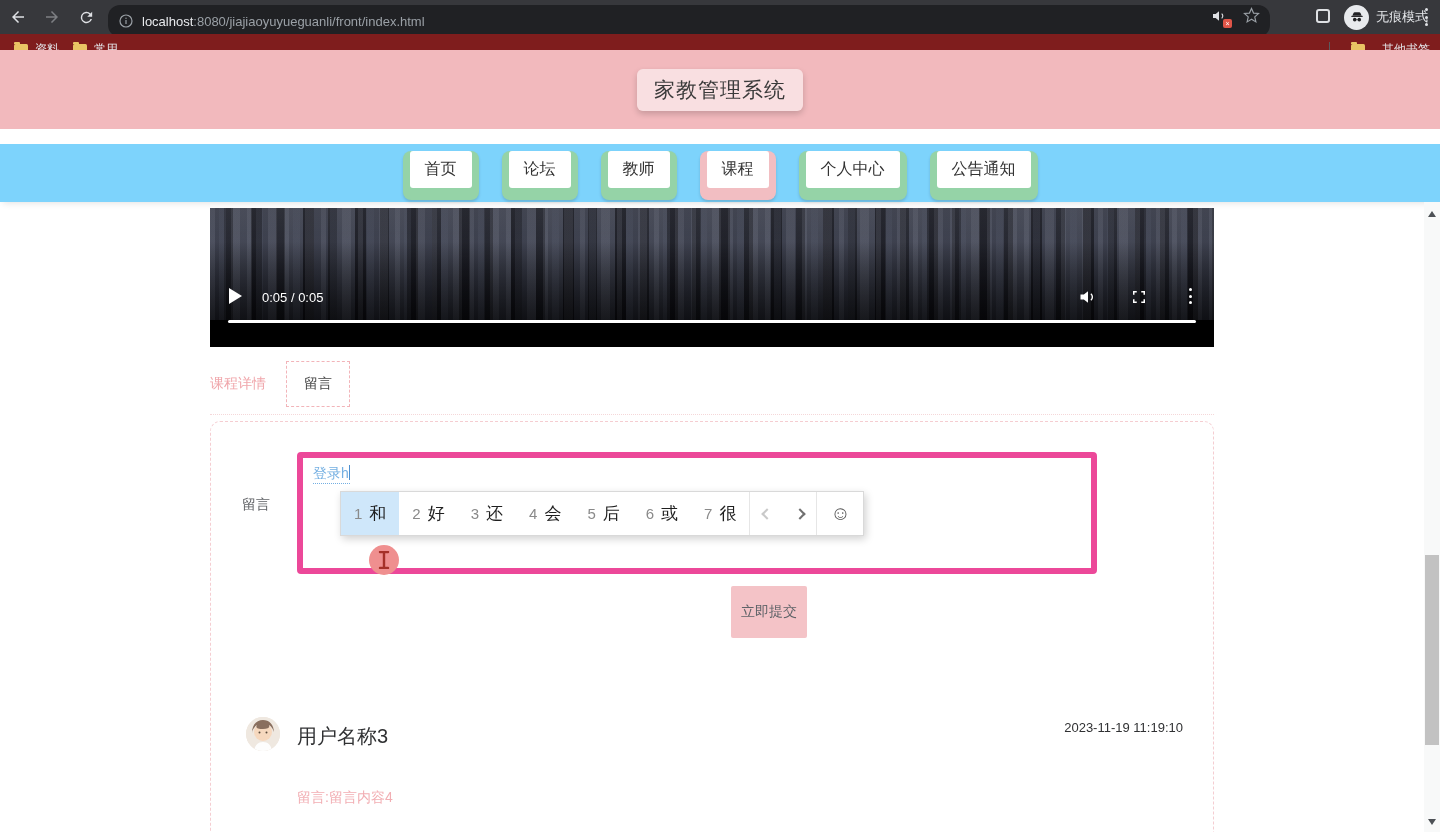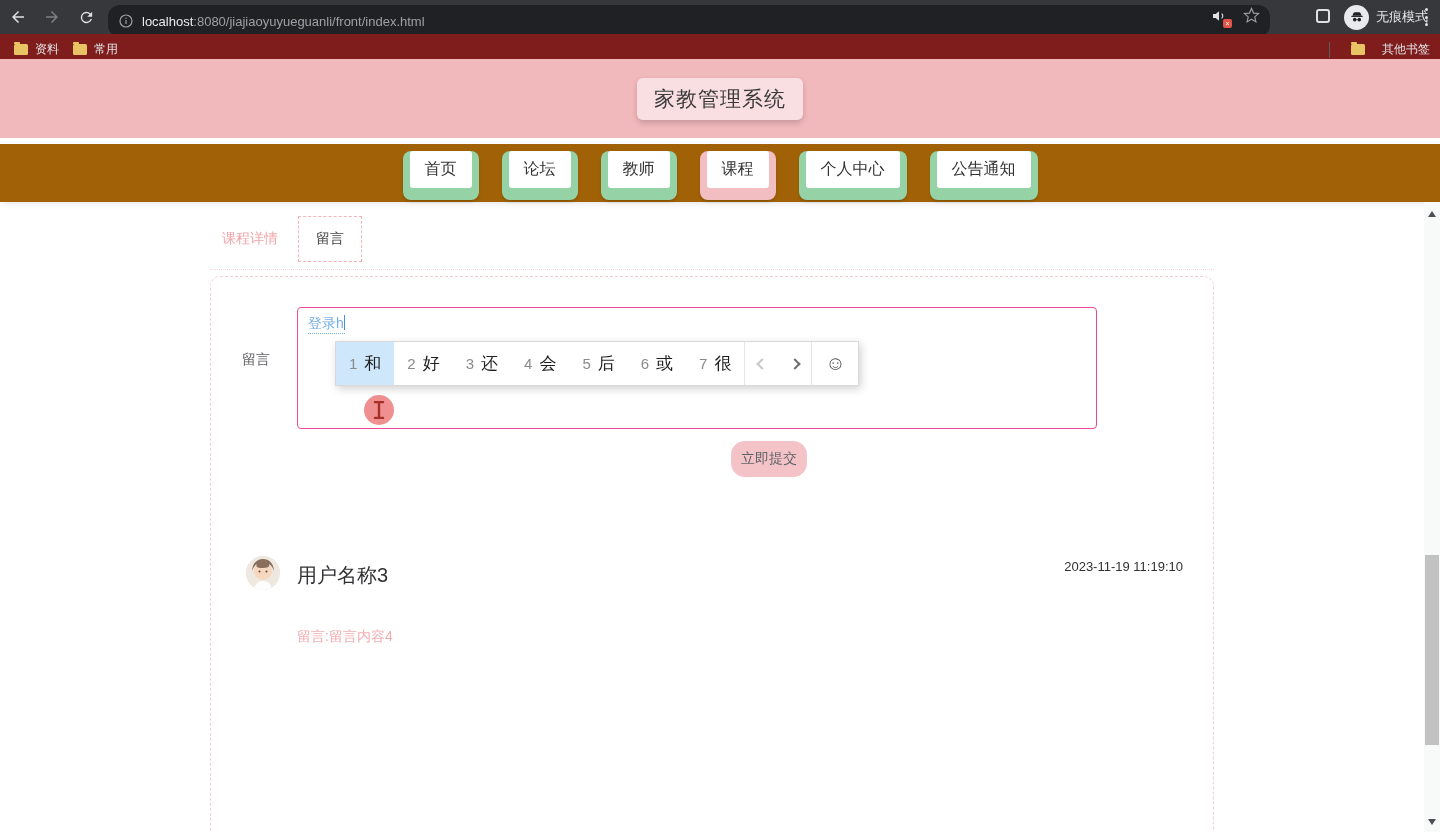--- a/index.html
+++ b/index.html
@@ -37,27 +37,27 @@
     background:#7f1d1d; display:flex; align-items:center; }
   .bm-item { display:flex; align-items:center; gap:7px; margin-left:14px; }
   .folder { width:14px; height:11px; background:#e9c464; border-radius:1.5px; position:relative; }
   .folder::before { content:""; position:absolute; left:0; top:-2px; width:6px; height:2px;
     background:#e9c464; border-radius:1px 1px 0 0; }
   .bm-label { color:#e2e3e6; font-size:12px; }
   .bm-right { position:absolute; right:10px; display:flex; align-items:center; gap:17px; }
   .bm-sep { width:1px; height:16px; background:#5a5b5f; margin-right:4px; }
 
   
-  .site-header { position:absolute; left:0; top:59px; width:1440px; height:79px;
+  .site-header { position:absolute; left:0; top:50px; width:1440px; height:79px;
     background:var(--header_pink,#f2b9bd); display:flex; align-items:center; justify-content:center; }
   .title-box { background:rgba(255,255,255,.55); border-radius:6px; padding:7px 17px;
     box-shadow:0 3px 6px rgba(0,0,0,.18); font-size:21px; color:#3a3a3a; letter-spacing:1px; }
 
   
-  .nav-bar { position:absolute; left:0; top:144px; width:1440px; height:58px; background:#a16207;
+  .nav-bar { position:absolute; left:0; top:144px; width:1440px; height:58px; background:#7dd3fc;
     display:flex; align-items:flex-start; justify-content:center; gap:23px; padding-top:7px;
     box-shadow:0 4px 7px -3px rgba(0,0,0,.12); }
   .nav-btn { border-radius:8px; padding:0 7px 12px 7px; background:var(--nav_green,#95d3a7);
     box-shadow:0 2px 3px rgba(0,0,0,.15); cursor:pointer; }
   .nav-btn.pink { background:var(--active_pink,#f2bec2); }
   .nav-inner { display:block; background:#fff; border-radius:3px; padding:8px 15px;
     font-size:16px; color:#333; }
 
   
   .content { position:absolute; left:210px; top:202px; width:1004px; }
@@ -78,32 +78,32 @@
   .v-vol { position:absolute; right:116px; top:79px; width:20px; height:20px; }
   .v-fs  { position:absolute; right:66px; top:80px; width:18px; height:18px; }
   .v-kebab { position:absolute; right:22px; top:80px; width:4px; height:16px;
     display:flex; flex-direction:column; justify-content:space-between; align-items:center; }
   .v-kebab i { width:3px; height:3px; border-radius:50%; background:#fff; }
   .v-progress { position:absolute; left:18px; right:18px; top:112px; height:3px;
     background:#fff; border-radius:2px; }
 
   
   .tabs-row { margin-top:14px; display:flex; align-items:center; }
-  .tab-detail { margin-left:12px; font-size:14px; color:#f0a6ab; cursor:pointer; }
+  .tab-detail { font-size:14px; color:#f0a6ab; cursor:pointer; }
   .tab-msg { margin-left:20px; border:1px dashed #f2b4b9; background:#fff; padding:13px 17px;
     font-size:14px; color:#454545; cursor:pointer; }
   .tabs-divider { margin-top:7px; border-top:1px dotted #f5d7d9; height:0; }
 
   
   .panel { margin-top:6px; border:1px dashed #f5cdd1; border-radius:10px;
     height:680px; position:relative; padding-top:30px; }
   .form-row { display:flex; }
   .form-label { width:86px; padding-left:31px; padding-top:44px; font-size:14px; color:#606266; }
   .ta-box { position:relative; width:800px; height:122px; background:#fff;
-    border:1px solid #ec4899; border-radius:4px; }
+    border:6px solid #ec4899; border-radius:4px; }
   .composition { position:absolute; left:10px; top:7px; font-size:14px; color:#74afe2;
     border-bottom:1px dotted #74afe2; }
   .caret { display:inline-block; width:1px; height:15px; background:#4d90d0; vertical-align:-2px; }
 
   .ime { position:absolute; left:37px; top:33px; height:45px; display:flex; align-items:stretch;
     background:#fff; border:1px solid #d9d9d9; box-shadow:2px 3px 8px rgba(0,0,0,.18); }
   .cand { display:flex; align-items:center; padding:0 13px; font-size:17px; color:#1f1f1f; cursor:pointer; }
   .cand .num { color:#8a8a8a; font-size:15px; margin-right:7px; }
   .cand.sel { background:#cfe7fa; }
   .ime-sep { width:1px; background:#e6e6e6; }
@@ -112,22 +112,22 @@
   .chev.left { transform:rotate(-135deg); border-color:#c9c9c9; }
   .chev.right { transform:rotate(45deg); }
   .ime-emoji { width:46px; display:flex; align-items:center; justify-content:center;
     font-size:20px; color:#555; cursor:pointer; }
   .ime-emoji::before { content:"\263A"; }
 
   .cursor-bubble { position:absolute; left:66px; top:87px; width:30px; height:30px;
     border-radius:50%; background:#ef8f8f; display:flex; align-items:center; justify-content:center; }
 
   .submit-row { margin-top:12px; }
-  .submit-btn { margin-left:520px; width:76px; height:36px; background:var(--submit_pink,#f4c3c7);
-    border:none; border-radius:14px; font-size:14px; color:#5f6368; cursor:pointer;
+  .submit-btn { margin-left:520px; width:76px; height:52px; background:var(--submit_pink,#f4c3c7);
+    border:none; border-radius:2px; font-size:14px; color:#5f6368; cursor:pointer;
     font-family:"Liberation Sans", sans-serif;text-align:center; }
 
   .comments { margin-top:77px; }
   .comment { position:relative; padding-left:86px; padding-right:30px; }
   .avatar { position:absolute; left:35px; top:2px; width:34px; height:34px; border-radius:50%;
     overflow:hidden; background:#efe7df; }
   .c-user { padding-top:8px; font-size:20px; color:#303133; }
   .c-time { position:absolute; right:30px; top:5px; font-size:13px; color:#303133; }
   .c-msg { margin-top:39px; font-size:14px; color:var(--message_pink,#f2aeb3); }
   .c-reply { margin-top:31px; font-size:14px; color:var(--reply_green,#a6dab4); }
@@ -239,20 +239,46 @@
   <div class="nav-btn">
       <span class="nav-inner">个人中心</span>
     </div>
   <div class="nav-btn">
       <span class="nav-inner">公告通知</span>
     </div>
 </div>
 
 <div class="content">
 
+  <div class="video">
+    <div class="city"></div>
+    <div class="v-play">
+      <svg width="14" height="16" viewBox="0 0 14 16">
+          <path d="M1 0l13 8L1 16z" fill="#fff"></path>
+        </svg>
+    </div>
+    <div class="v-time">0:05 / 0:05</div>
+    <div class="v-vol">
+      <svg width="20" height="20" viewBox="0 0 24 24">
+          <path d="M3 9v6h4l5 4V5L7 9H3z" fill="#fff"></path>
+          <path d="M15.5 8.2a5 5 0 0 1 0 7.6" stroke="#fff" stroke-width="1.7" fill="none"></path>
+        </svg>
+    </div>
+    <div class="v-fs">
+      <svg width="18" height="18" viewBox="0 0 24 24">
+          <path d="M4 4h5v2H6v3H4zM15 4h5v5h-2V6h-3zM4 15h2v3h3v2H4zM18 15h2v5h-5v-2h3z" fill="#fff"></path>
+        </svg>
+    </div>
+    <div class="v-kebab">
+        <i></i>
+        <i></i>
+        <i></i>
+      </div>
+    <div class="v-progress"></div>
+  </div>
 
   <div class="tabs-row">
     <span class="tab-detail">课程详情</span>
     <span class="tab-msg">留言</span>
   </div>
   <div class="tabs-divider"></div>
 
   <div class="panel">
     <div class="form-row">
       <div class="form-label">留言</div>

